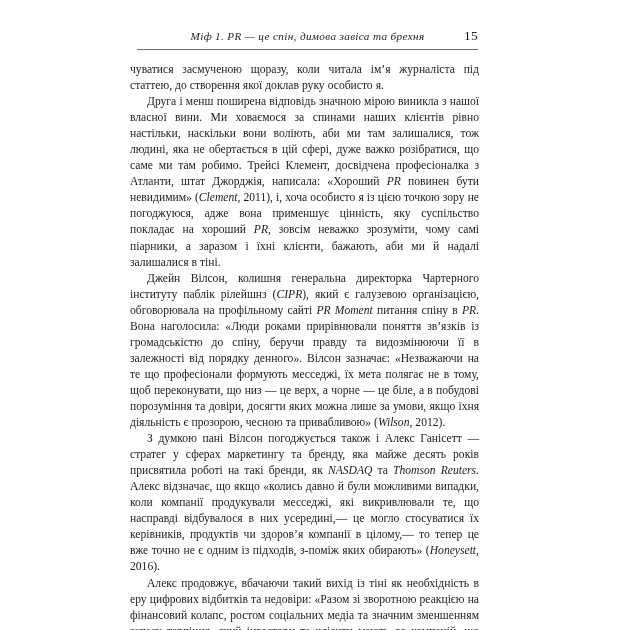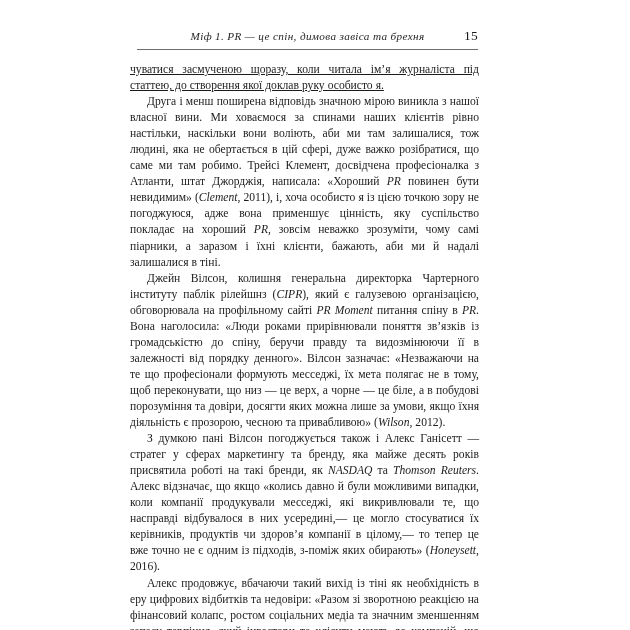--- a/index.html
+++ b/index.html
@@ -75,21 +75,20 @@
     color: #1b1b1b;
     hyphens: manual;
     word-spacing: 0.1px;
   }
   .textblock p.indent {
     text-indent: 17px;
     font-family: Liberation Serif, serif;
   }
   .textblock p.cont {
     text-indent: 0;
-    text-decoration: underline;
   }
   .it {
     font-style: italic;
   }
 </style>
 </head>
 <body>
 
 <div class="page">
 

